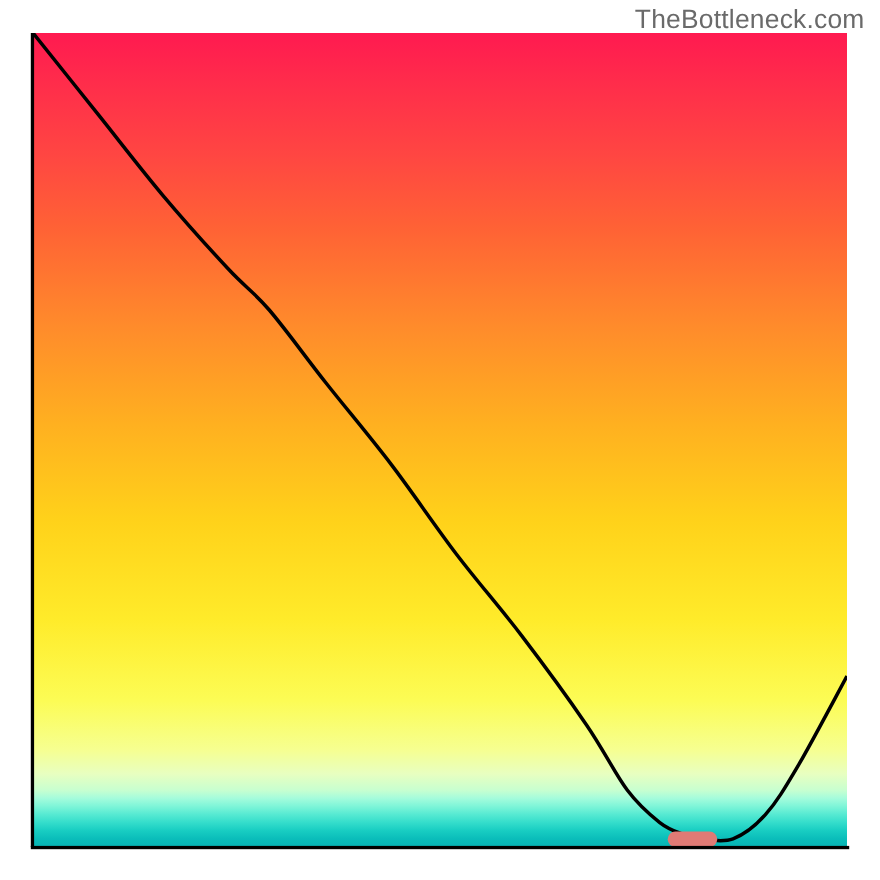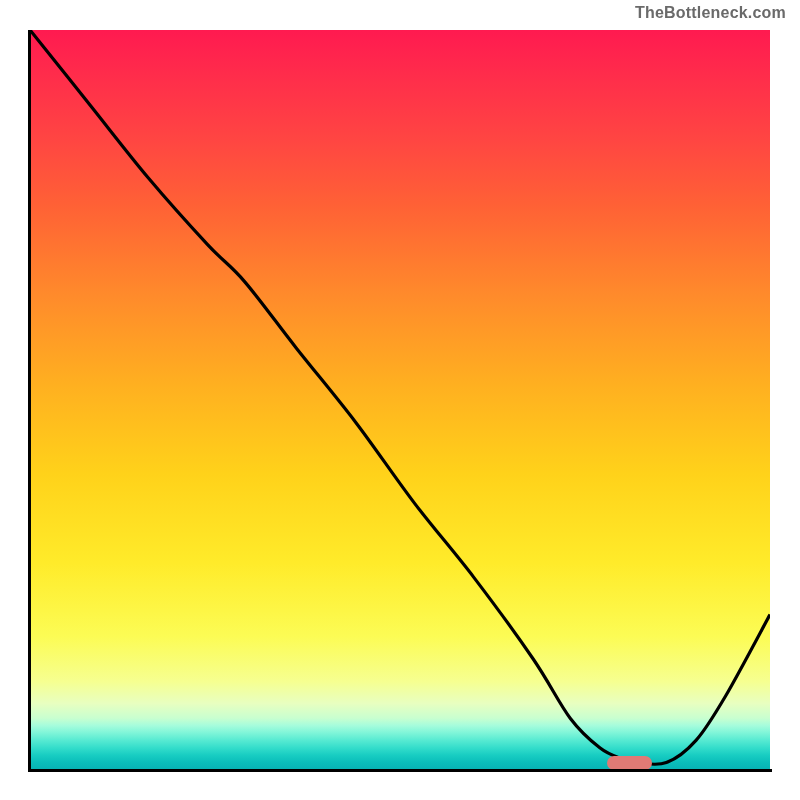--- a/index.html
+++ b/index.html
@@ -12,22 +12,22 @@
   }
   .wrap {
     position: relative;
     width: 800px;
     height: 800px;
   }
   .watermark {
     position: absolute;
     top: 4px;
     right: 14px;
-    font-size: 16px;
-    font-weight: 700;
+    font-size: 24px;
+    font-weight: 400;
     color: #6a6a6a;
     letter-spacing: 0.2px;
   }
   .plot {
     position: absolute;
     left: 30px;
     top: 30px;
     width: 740px;
     height: 740px;
     overflow: hidden;

